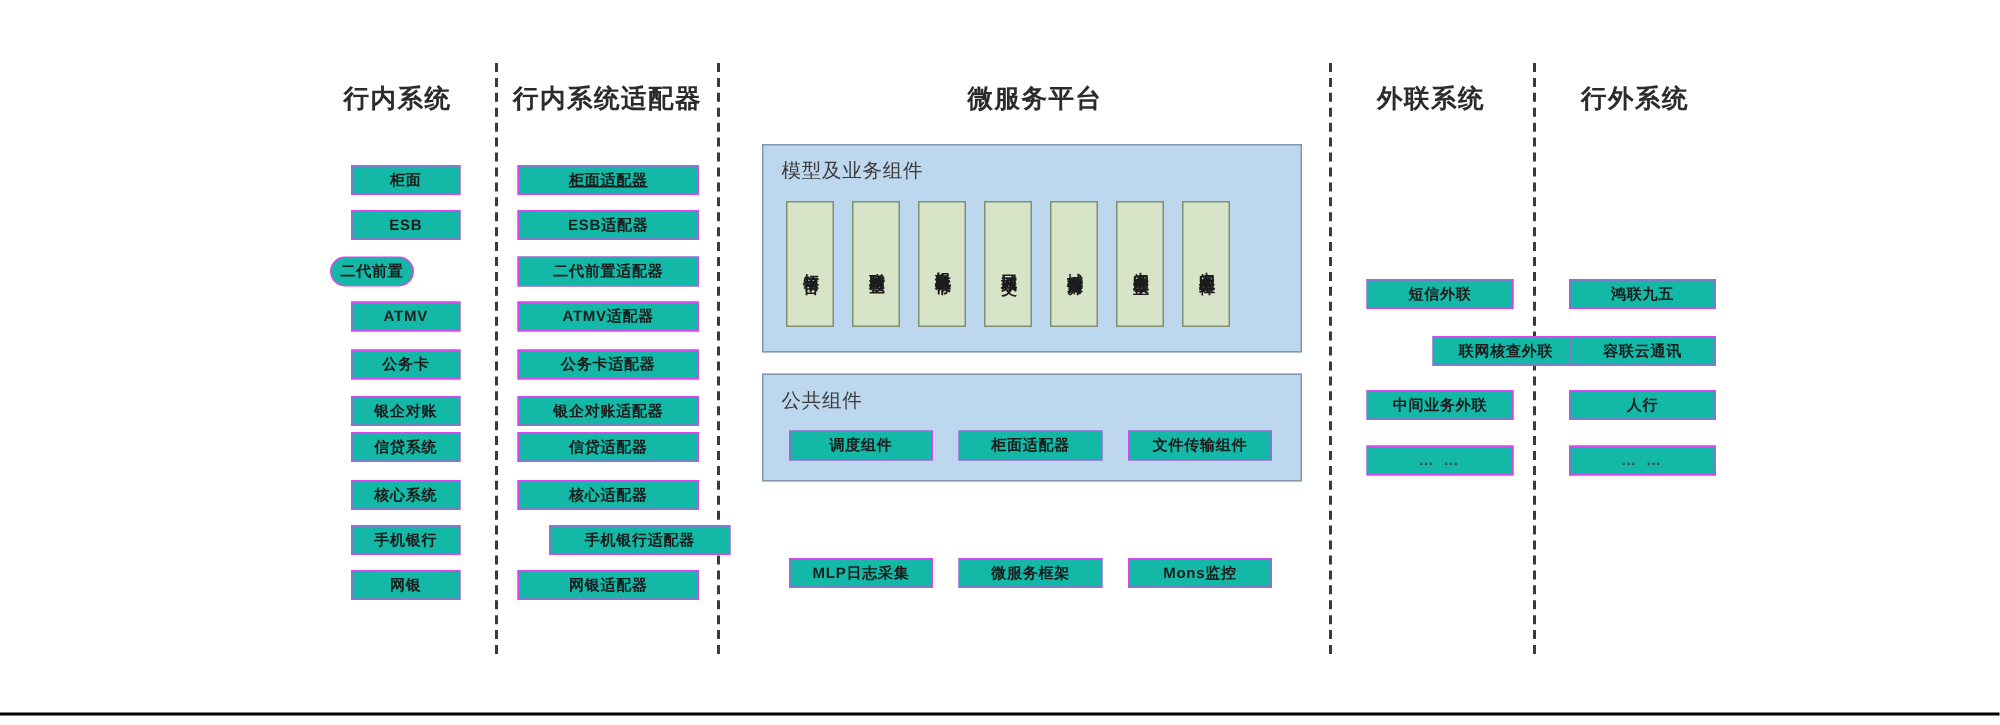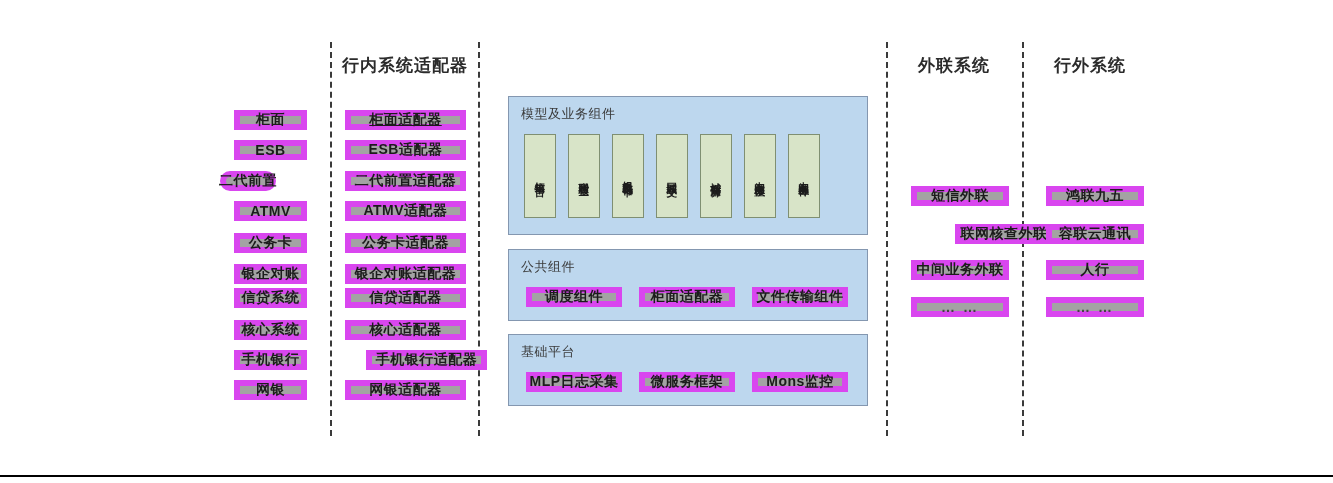--- a/index.html
+++ b/index.html
@@ -17,23 +17,23 @@
   }
 
   
   .divider{
     position:absolute;width:0;border-left:2px dashed #3a3a3a;
   }
 
   
   .node{
     position:absolute;box-sizing:border-box;
-    background:#a3a3a3;border:6px solid #d946ef;
+    background:#14b8a6;border:1px solid #d946ef;
     display:flex;align-items:center;justify-content:center;
-    font-size:14px;font-weight:bold;color:#1c1c1c;
+    font-size:10px;font-weight:bold;color:#1c1c1c;
     letter-spacing:.5px;white-space:nowrap;
   }
   .node.ellipsis{font-weight:bold;letter-spacing:2px;color:#444;}
 
   
   .vnode{
     position:absolute;box-sizing:border-box;
     background:#d8e4c8;border:1px solid #7f8f72;
     display:flex;align-items:center;justify-content:center;
   }
@@ -57,21 +57,23 @@
   .bottom-rule{
     position:absolute;left:0;top:475px;width:1333px;height:0;
     border-top:2px solid #000;
   }
 </style>
 </head>
 <body>
 
 <div id="stage">
 
+  <div class="col-header" style="left:205px;top:54px;width:120px;">行内系统</div>
   <div class="col-header" style="left:335px;top:54px;width:140px;">行内系统适配器</div>
+  <div class="col-header" style="left:500px;top:54px;width:380px;">微服务平台</div>
   <div class="col-header" style="left:890px;top:54px;width:128px;">外联系统</div>
   <div class="col-header" style="left:1026px;top:54px;width:128px;">行外系统</div>
 
   <div class="divider" style="left:330px;top:42px;height:394px;"></div>
   <div class="divider" style="left:478px;top:42px;height:394px;"></div>
   <div class="divider" style="left:886px;top:42px;height:394px;"></div>
   <div class="divider" style="left:1022px;top:42px;height:394px;"></div>
 
   <div class="node" style="left:234px;top:110px;width:73px;height:20px;">柜面</div>
   <div class="node" style="left:234px;top:140px;width:73px;height:20px;">ESB</div>
@@ -120,23 +122,20 @@
     <span>中间业务组件</span>
   </div>
 
   <div class="panel" style="left:508px;top:249px;width:360px;height:72px;">
     <div class="panel-title">公共组件</div>
   </div>
   <div class="node" style="left:526px;top:287px;width:96px;height:20px;">调度组件</div>
   <div class="node" style="left:639px;top:287px;width:96px;height:20px;">柜面适配器</div>
   <div class="node" style="left:752px;top:287px;width:96px;height:20px;">文件传输组件</div>
 
-  <div class="panel" style="left:508px;top:334px;width:360px;height:72px;">
-    <div class="panel-title">基础平台</div>
-  </div>
   <div class="node" style="left:526px;top:372px;width:96px;height:20px;">MLP日志采集</div>
   <div class="node" style="left:639px;top:372px;width:96px;height:20px;">微服务框架</div>
   <div class="node" style="left:752px;top:372px;width:96px;height:20px;">Mons监控</div>
 
   <div class="node" style="left:911px;top:186px;width:98px;height:20px;">短信外联</div>
   <div class="node" style="left:911px;top:224px;width:98px;height:20px;margin-left:44px;">联网核查外联</div>
   <div class="node" style="left:911px;top:260px;width:98px;height:20px;">中间业务外联</div>
   <div class="node ellipsis" style="left:911px;top:297px;width:98px;height:20px;">… …</div>
 
   <div class="node" style="left:1046px;top:186px;width:98px;height:20px;text-align:center;">鸿联九五</div>

